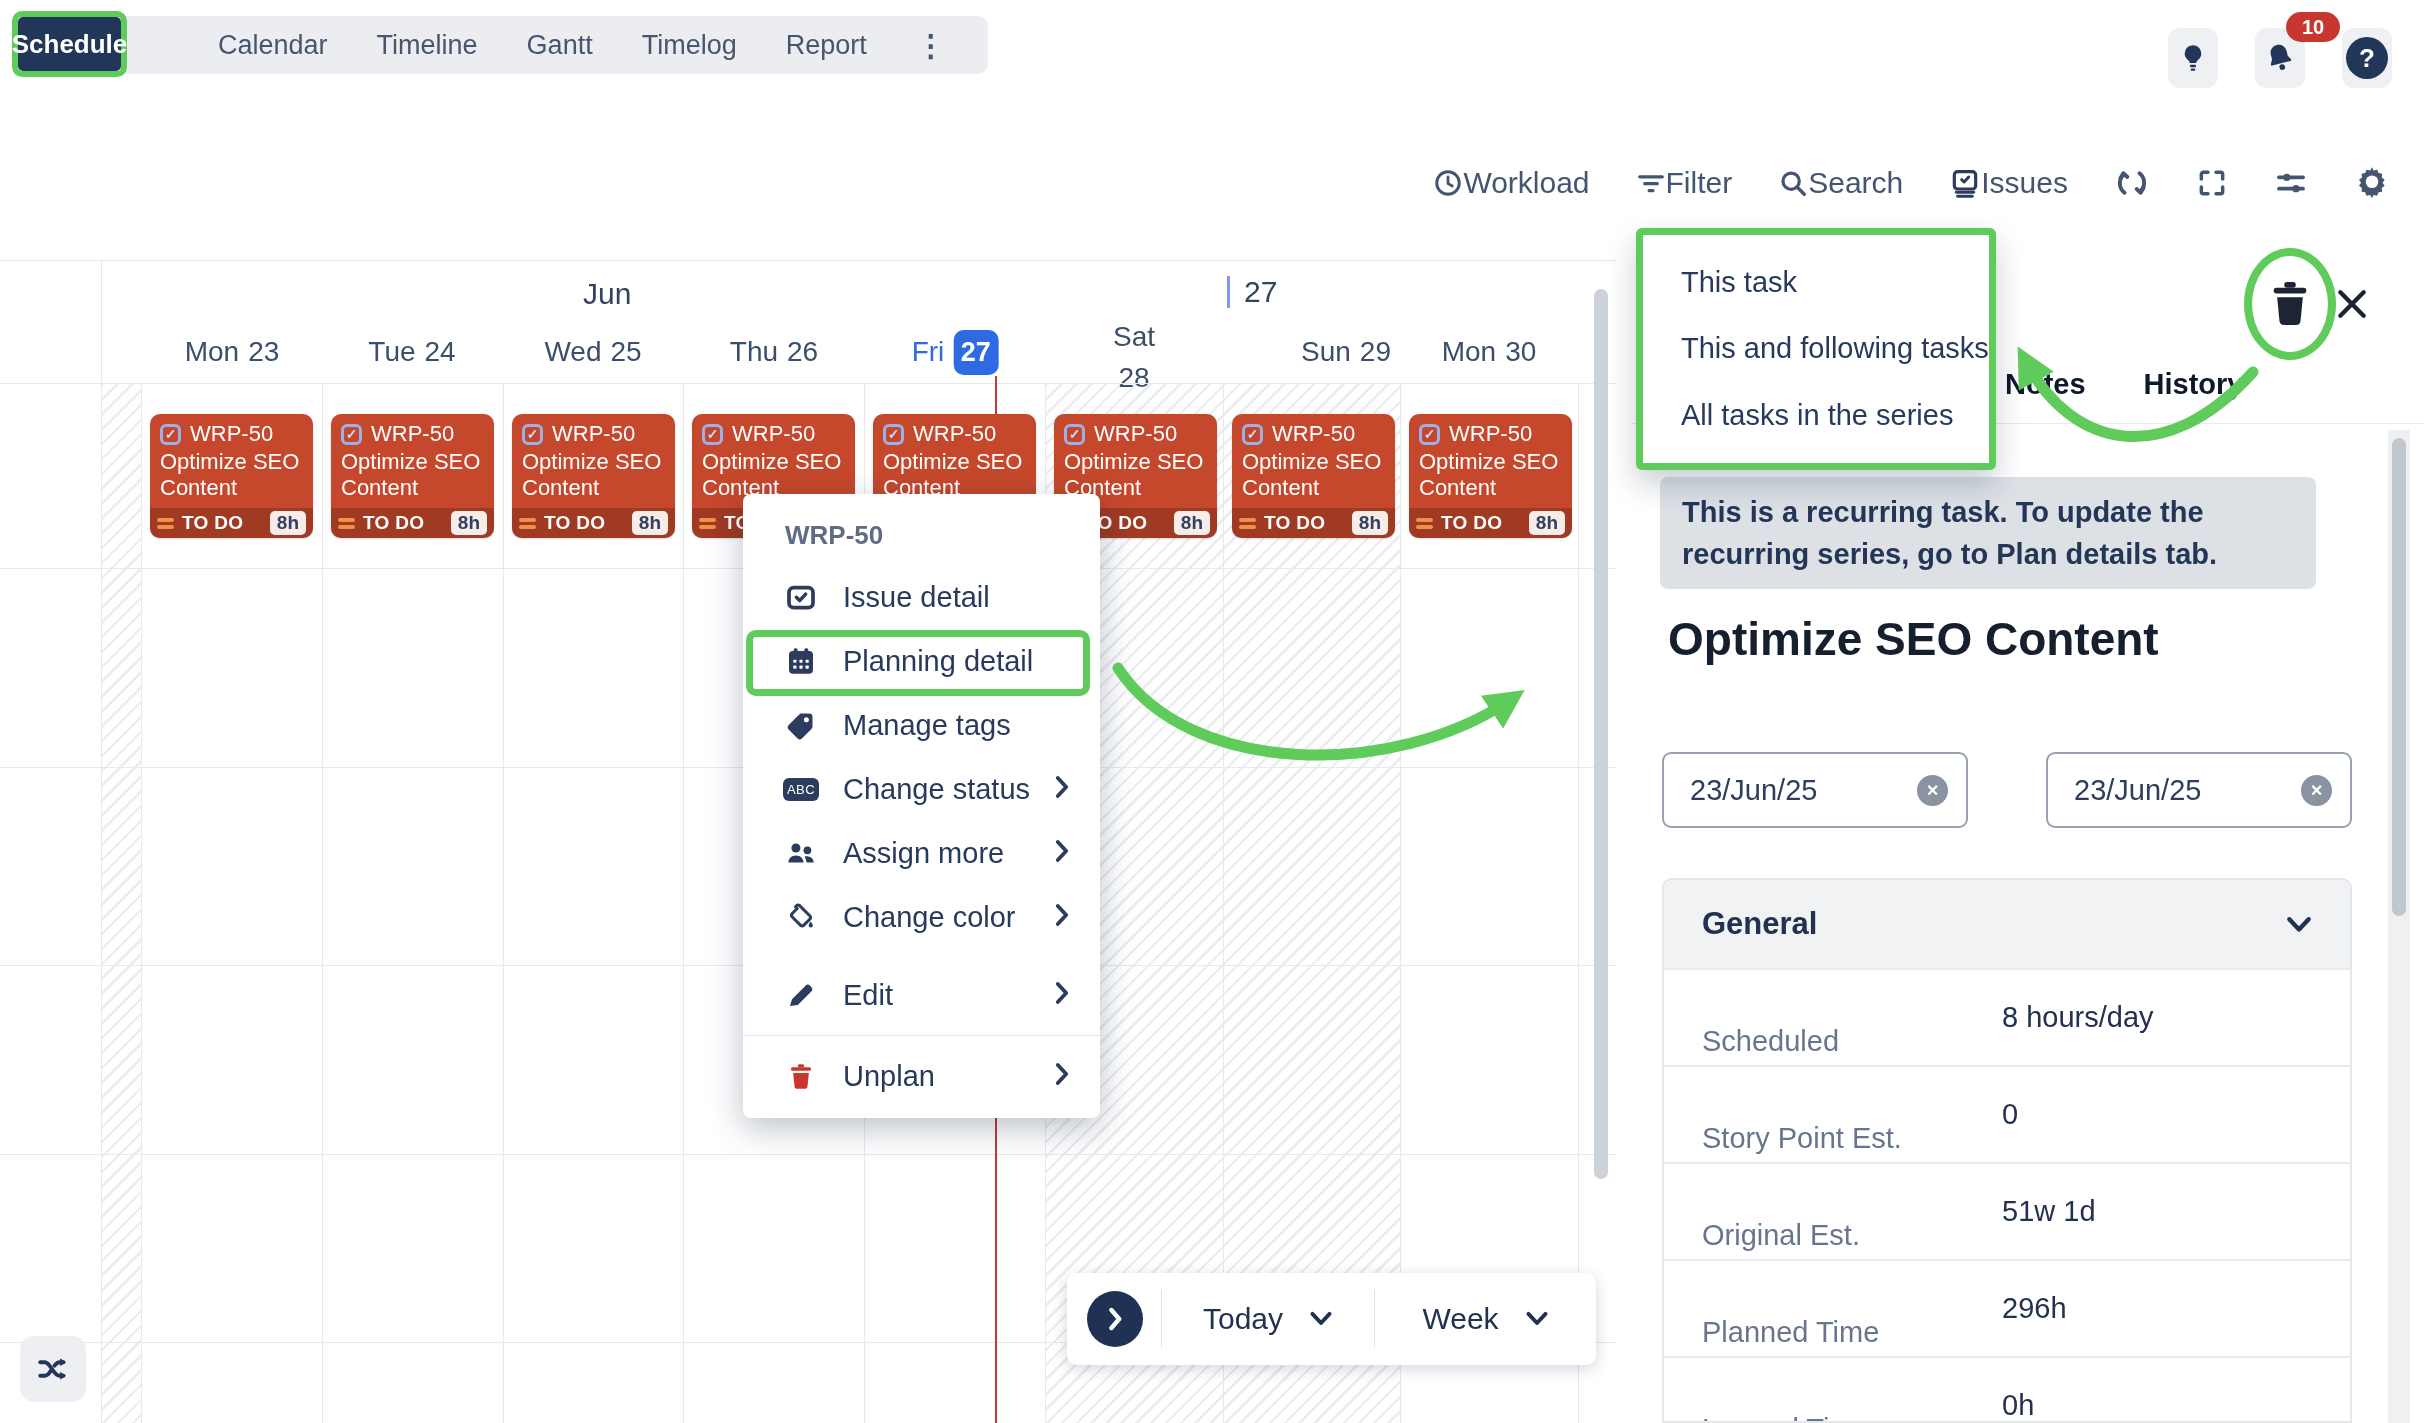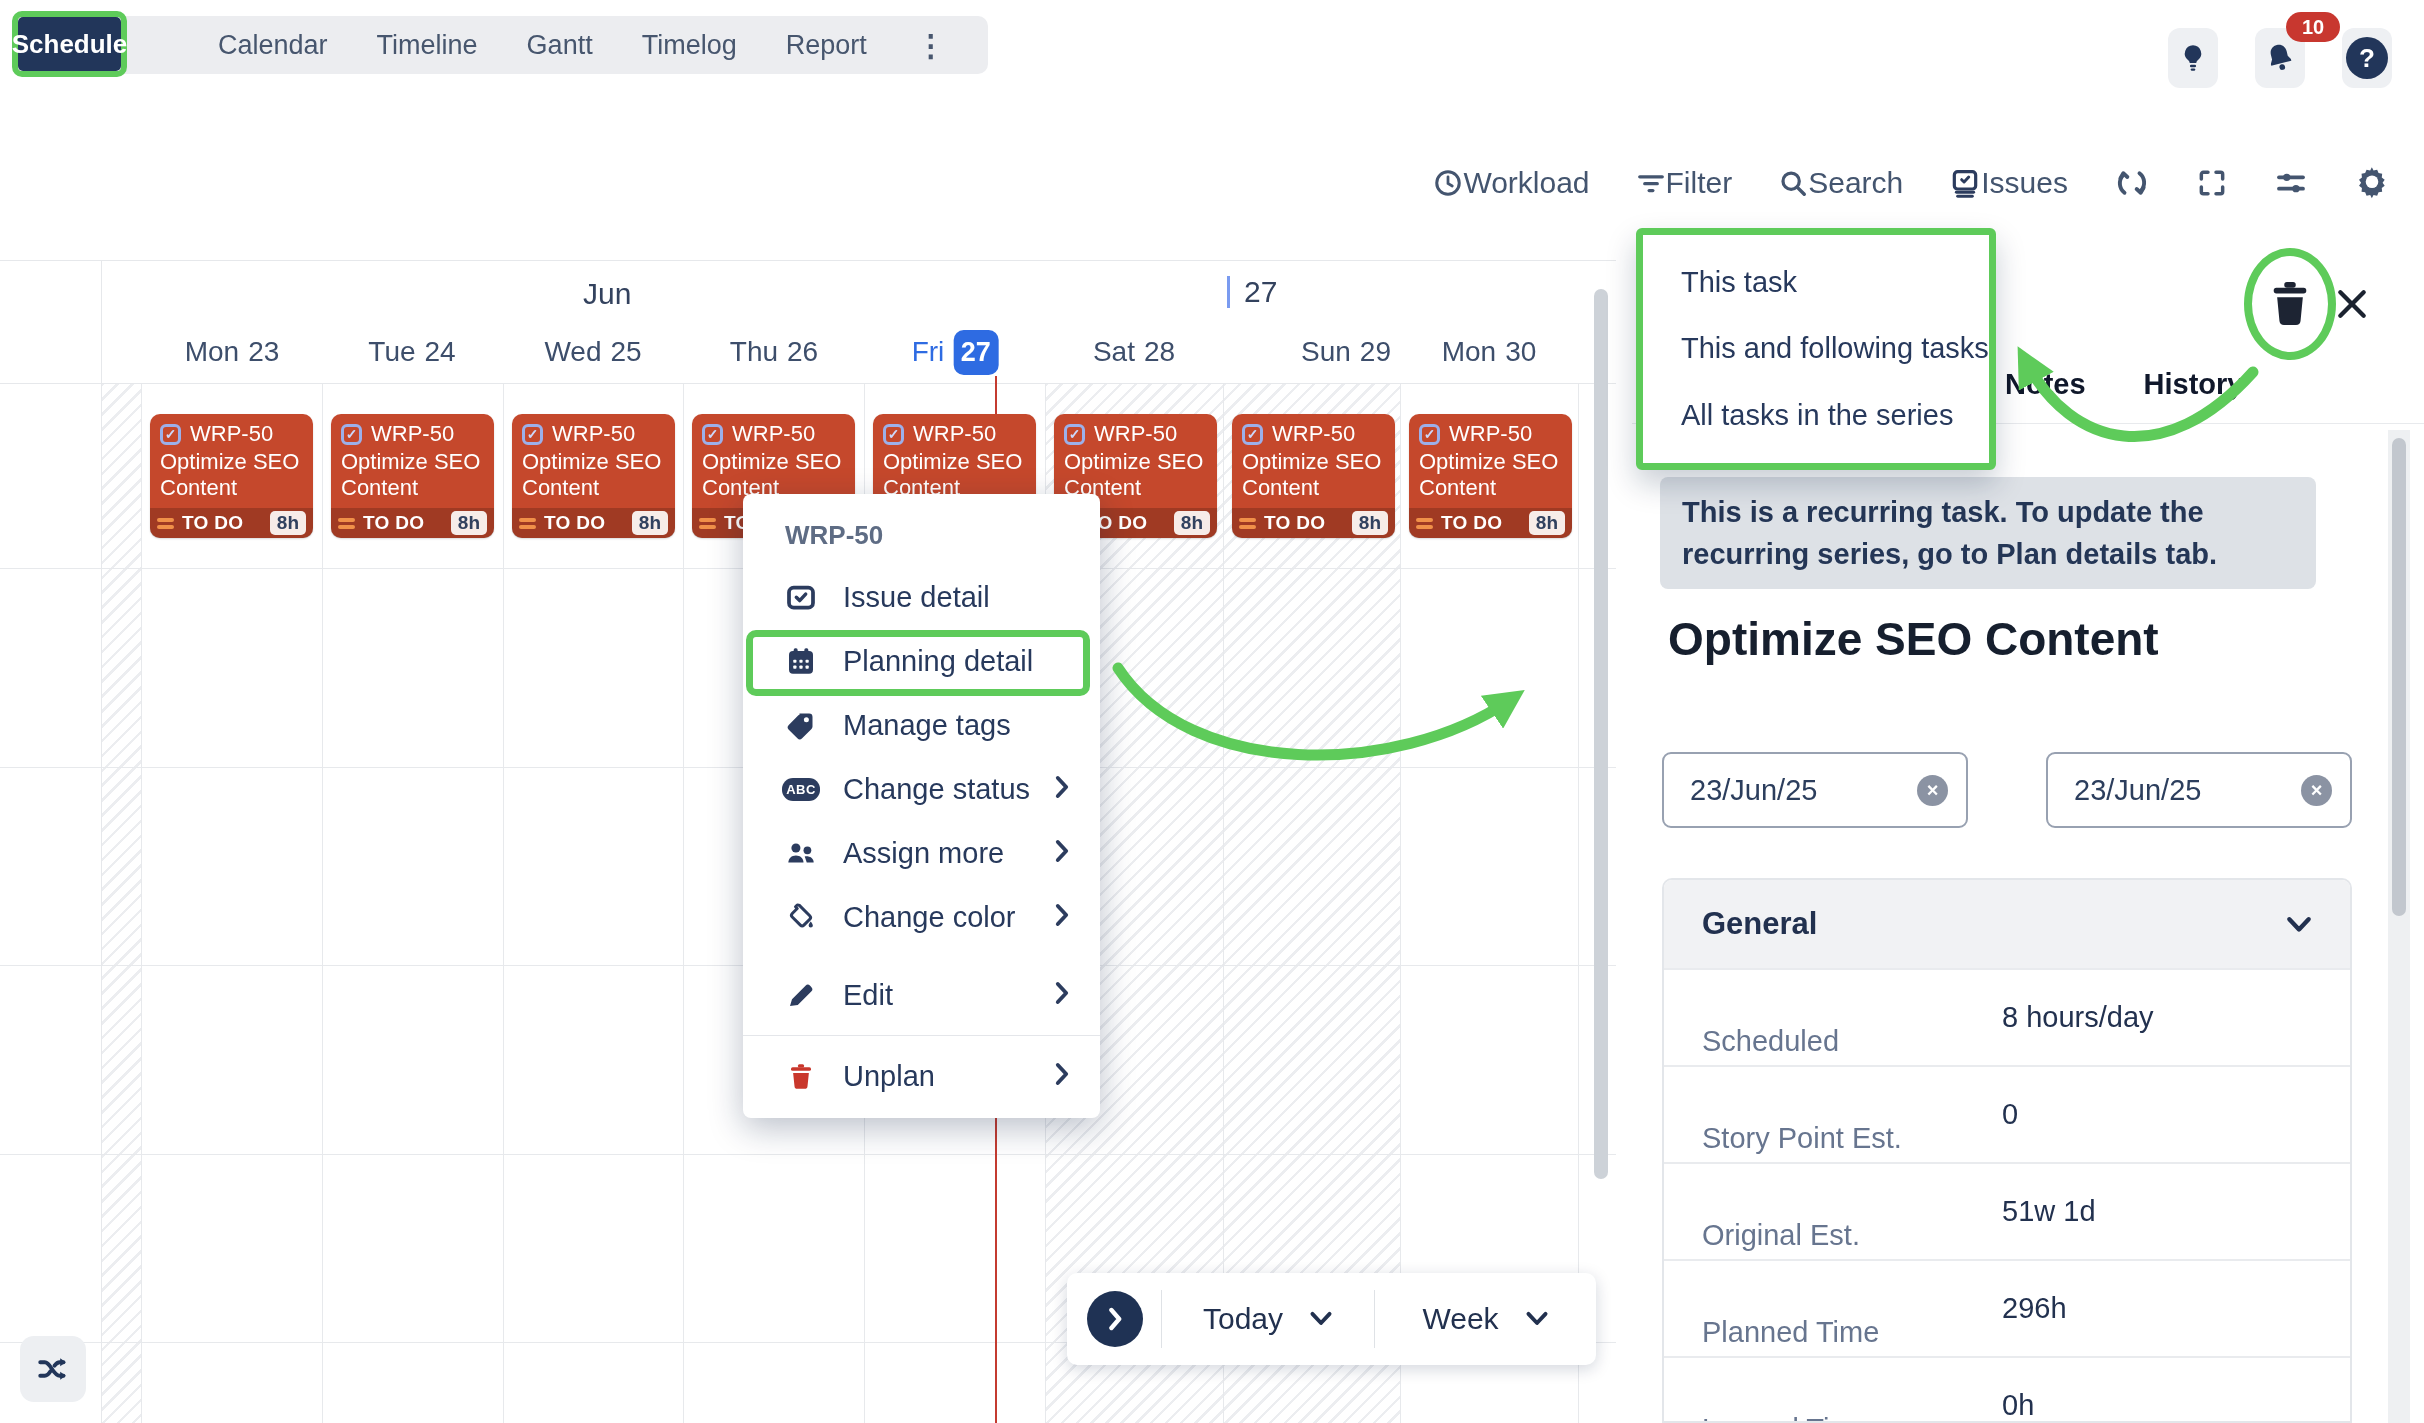--- a/index.html
+++ b/index.html
@@ -55,21 +55,21 @@
 
   
   .menu { position:absolute; left:743px; top:494px; width:357px; background:#fff; border-radius:8px; box-shadow:0 10px 34px rgba(9,30,66,.28); z-index:10; padding-bottom:10px; }
   .menu-hd { padding:26px 0 14px 42px; font-size:26px; font-weight:700; color:#5e6c84; }
   .mi { height:64px; display:flex; align-items:center; padding:0 30px 0 40px; }
   .mi .mic { width:36px; display:flex; justify-content:center; }
   .mi .ml { margin-left:24px; font-size:29px; color:#27395c; }
   .mi .sub { margin-left:auto; }
   .mi.pre-edit { margin-top:14px; }
   .mdiv { height:1px; background:#e4e6ea; margin:8px 0; }
-  .abc-badge { background:#2c3c5e; color:#fff; font-size:13px; font-weight:700; border-radius:11px; padding:4px 4px; letter-spacing:.5px; }
+  .abc-badge { background:#2c3c5e; color:#fff; font-size:13px; font-weight:400; border-radius:6px; padding:4px 4px; letter-spacing:.5px; }
   .green-box-menu { position:absolute; left:746px; top:630px; width:344px; height:66px; border:7px solid #5ecb5a; border-radius:10px; z-index:11; pointer-events:none; }
 
   
   .panel { position:absolute; left:1616px; top:240px; width:808px; height:1183px; background:#fff; z-index:5; }
   .tabs { position:absolute; left:389px; top:128px; display:flex; gap:58px; font-size:29px; font-weight:700; color:#10182b; }
   .pdiv { position:absolute; left:16px; right:0; top:183px; height:1px; background:#e8eaed; }
   .trash-wrap { position:absolute; left:628px; top:8px; width:92px; height:112px; border:8px solid #5ecb5a; border-radius:50%; display:flex; align-items:center; justify-content:center; z-index:21; }
   .close-x { position:absolute; left:716px; top:44px; z-index:6; }
   .infobox { position:absolute; left:44px; top:237px; width:656px; background:#dde1e6; border-radius:8px; padding:14px 22px; font-size:29px; font-weight:700; color:#243656; line-height:1.45; }
   .ptitle { position:absolute; left:52px; top:372px; font-size:46px; font-weight:700; color:#161f2e; }
@@ -219,21 +219,21 @@
           <span>25</span>
         </div>
       <div class="daycell" style="left:774px;">
           <span>Thu</span>
           <span>26</span>
         </div>
       <div class="daycell today" style="left:955px;">
           <span>Fri</span>
           <span class="daybadge">27</span>
         </div>
-      <div class="daycell" style="left:1134px;">
+      <div class="daycell" style="left:1134px;flex-direction:column;">
           <span>Sat</span>
           <span>28</span>
         </div>
       <div class="daycell" style="left:1346px;justify-content:center;">
           <span>Sun</span>
           <span>29</span>
         </div>
       <div class="daycell" style="left:1489px;">
           <span>Mon</span>
           <span>30</span>

